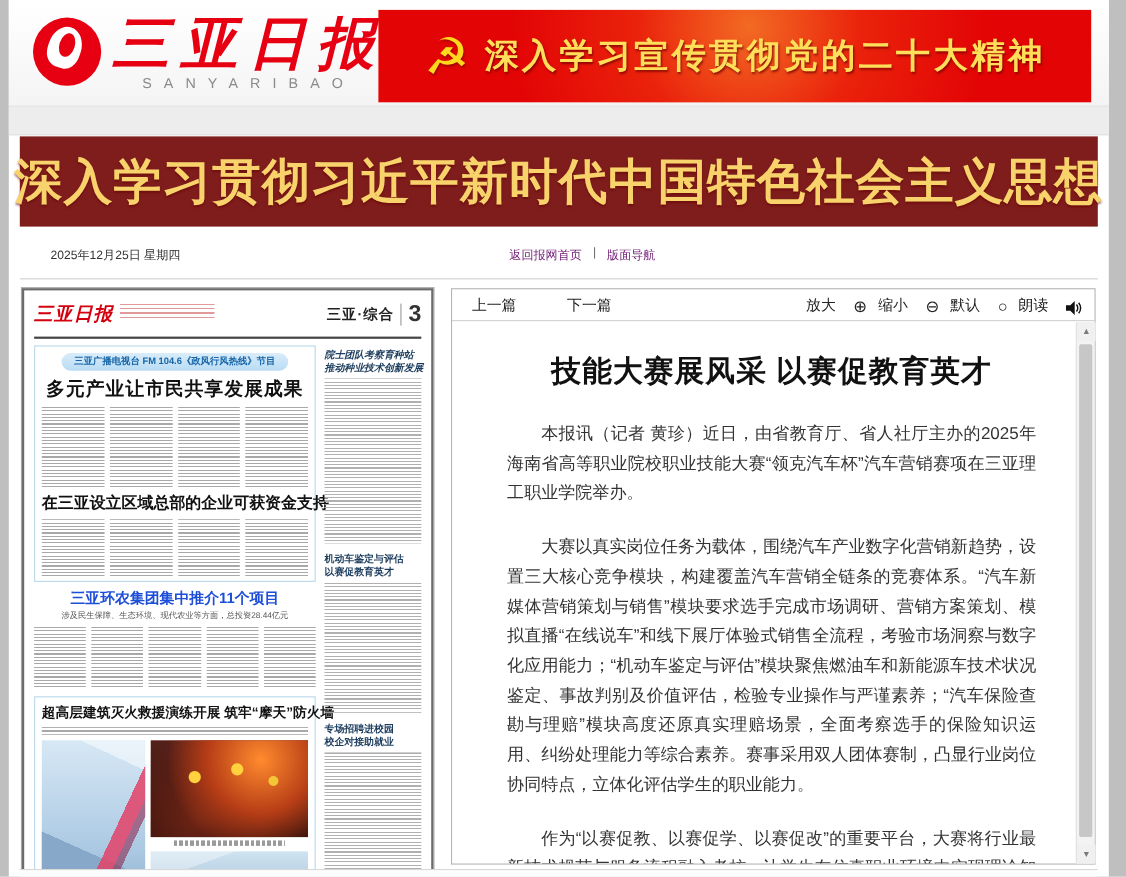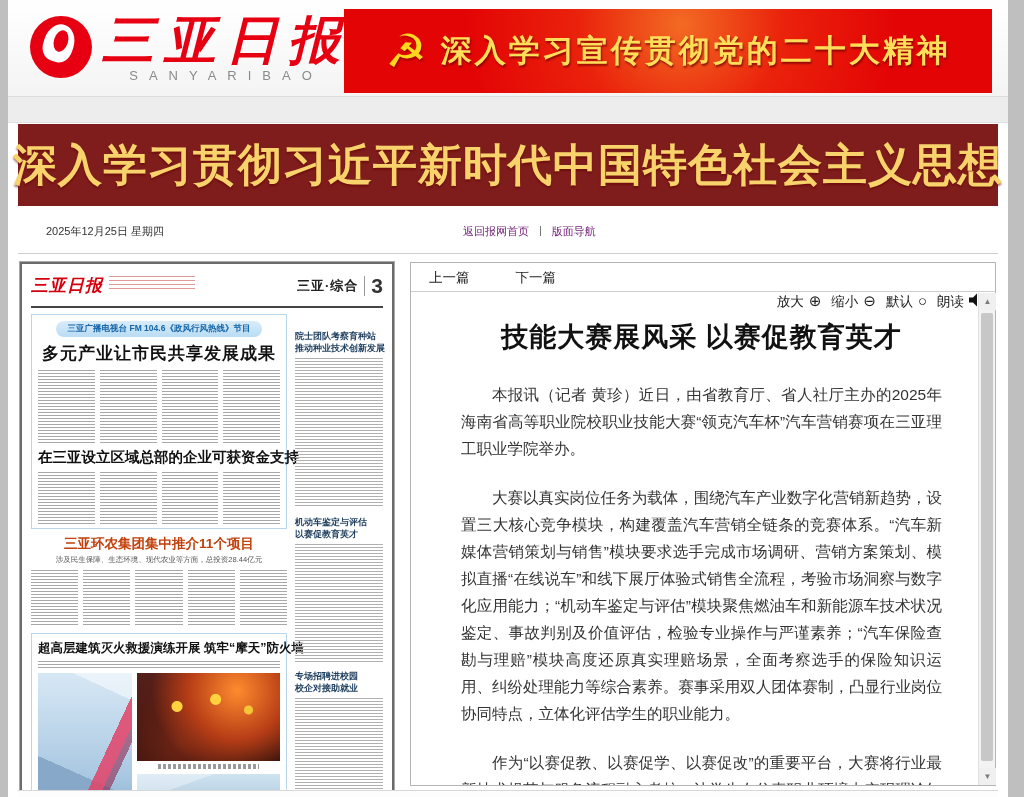--- a/index.html
+++ b/index.html
@@ -46,21 +46,21 @@
   .np-sec .sec-num { font-size:21px; font-weight:bold; color:#333; }
   .np-rule { height:2px; background:#444; margin:2px 0 6px 0; }
   .np-cols { display:flex; gap:8px; }
   .np-main { width:256px; }
   .np-side { width:88px; }
 
   .np-box { border:1px solid #b9d7ec; padding:6px 6px 4px 6px; margin-bottom:6px; }
   .radio-pill { margin:0 auto 5px auto; width:85%; background:linear-gradient(#d9ecfa,#b9dcf4); border-radius:9px; color:#1565a8; font-weight:bold; font-size:8.5px; text-align:center; padding:2px 0; white-space:nowrap; overflow:hidden; }
   .np-h1 { font-size:17px; font-weight:bold; color:#111; text-align:center; letter-spacing:1px; white-space:nowrap; }
   .np-h2 { font-size:14.5px; font-weight:bold; color:#111; text-align:center; margin-top:4px; white-space:nowrap; }
-  .np-h3 { font-size:13.5px; font-weight:bold; color:#c2410c; text-align:center; white-space:nowrap; }
+  .np-h3 { font-size:13.5px; font-weight:bold; color:#1d4ed8; text-align:center; white-space:nowrap; }
   .np-h3sub { font-size:7.5px; color:#555; text-align:center; margin-top:2px; white-space:nowrap; }
   .np-h4 { font-size:12.5px; font-weight:bold; color:#111; text-align:center; white-space:nowrap; }
   .mcols { display:flex; gap:5px; margin-top:5px; }
   .mcol { flex:1; background:repeating-linear-gradient(#a8a8a8 0 1px, transparent 1px 3px); }
   .micro { background:repeating-linear-gradient(#a8a8a8 0 1px, transparent 1px 3px); }
   .photos { display:flex; gap:5px; margin-top:5px; }
   .ph-left { width:94px; height:185px;
     background:
       linear-gradient(115deg, transparent 58%, rgba(226,66,104,.85) 58% 66%, rgba(140,40,80,.6) 66% 70%, transparent 70%),
       linear-gradient(205deg, rgba(255,255,255,.5) 0 12%, transparent 12%),
@@ -77,30 +77,30 @@
       linear-gradient(180deg, #55201a 0%, #31100c 100%); }
   .ph-rescue { height:88px;
     background:
       radial-gradient(ellipse at 22% 62%, #33506c 0 16px, transparent 17px),
       radial-gradient(ellipse at 52% 55%, #2d4862 0 14px, transparent 15px),
       radial-gradient(ellipse at 80% 58%, #33506c 0 15px, transparent 16px),
       linear-gradient(160deg, rgba(255,255,255,.35) 0 20%, transparent 20%),
       linear-gradient(180deg, #cfe3f1 0%, #9dbcd4 55%, #64869f 100%); }
   .caption { height:5px; width:70%; margin:3px auto 0 auto; background:repeating-linear-gradient(90deg,#9a9a9a 0 3px, transparent 3px 5px); }
   .np-sh { font-size:9px; font-weight:bold; color:#1d3d5e; line-height:12px; margin:8px 0 4px 0; white-space:nowrap; cursor:pointer; }
-  .np-sh.first { margin-top:16px; }
+  .np-sh.first { margin-top:2px;font-style:italic; }
   .sideblock { background:repeating-linear-gradient(#b0b0b0 0 1px, transparent 1px 3px); }
 
   
   .art-panel { position:absolute; left:402px; top:262px; width:586px; height:524px; background:#fff; border:1px solid #b5b5b5; }
   .art-toolbar { height:29px; border-bottom:1px solid #cfcfcf; position:relative; font-size:13.5px; color:#222; }
   .tb-left { position:absolute; left:18px; top:6px; display:flex; gap:46px; }
   .tb-left a { color:#222; text-decoration:none; cursor:pointer; }
   .tb-right { position:absolute; right:10px; top:6px; display:flex; align-items:center; gap:10px; }
-  .tb-item { display:flex; align-items:flex-start; gap:5px; cursor:pointer; color:#222;margin-top:24px; }
+  .tb-item { display:flex; align-items:flex-end; gap:16px; cursor:pointer; color:#222; }
   .tb-glyph { font-size:15px; line-height:1; }
   .spk { width:16px; height:14px; }
 
   .art-body { position:absolute; left:0; top:30px; right:17px; bottom:0; overflow:hidden; padding:26px 36px 0 50px; }
   .art-title { text-align:center; font-size:27px; font-weight:bold; color:#111; letter-spacing:1px; margin-bottom:26px; white-space:nowrap; }
   .art-p { font-size:15.5px; color:#333; line-height:27px; text-align:justify; text-indent:2em; margin-bottom:22px; }
 
   
   .sb { position:absolute; right:0; top:30px; bottom:0; width:17px; background:#f3f3f3; border-left:1px solid #e0e0e0; }
   .sb-btn { position:absolute; left:0; width:17px; height:17px; background:#f0f0f0; color:#7a7a7a; font-size:8px; text-align:center; line-height:17px; cursor:pointer; }

